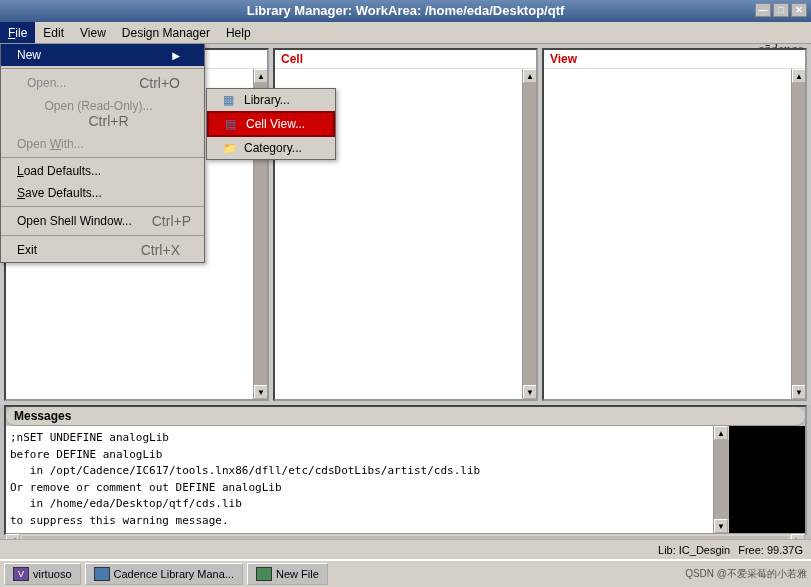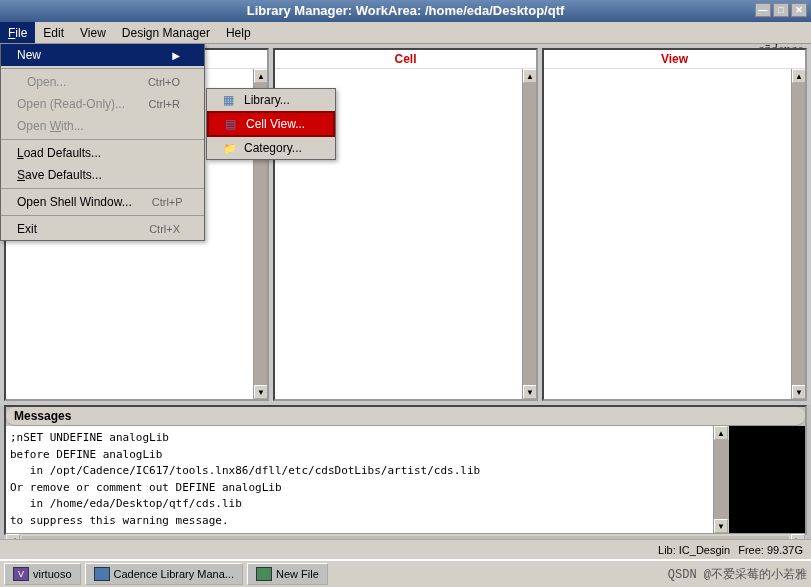--- a/index.html
+++ b/index.html
@@ -166,21 +166,21 @@
       background: #0a246a;
       color: white;
     }
     .dropdown-separator {
       height: 1px;
       background: #999;
       margin: 2px 0;
     }
     .dropdown-shortcut {
       color: #666;
-      font-size: 11px;
+      font-size: 14px;
       margin-left: 20px;
     }
     .dropdown-arrow {
       font-size: 10px;
     }
 
     
     #new-submenu {
       position: absolute;
       left: 205px;
@@ -235,21 +235,20 @@
       gap: 2px;
     }
     .lib-panel {
       flex: 1;
       display: flex;
       flex-direction: column;
       border: 2px inset #999;
       background: white;
       min-width: 0;
       position: relative;
-      text-align: center;
     }
     .lib-panel-title {
       color: #cc0000;
       font-weight: bold;
       font-size: 12px;
       padding: 2px 6px;
       border-bottom: 1px solid #ddd;
     }
     .lib-panel-body {
       flex: 1;
@@ -325,21 +324,21 @@
 
     <div class="dropdown-item active-item">
       <span>New</span>
       <span class="dropdown-arrow">▶</span>
     </div>
     <div class="dropdown-separator"></div>
     <div class="dropdown-item" style="color:#888;padding-left:26px;">
       <span>Open...</span>
       <span class="dropdown-shortcut">Ctrl+O</span>
     </div>
-    <div class="dropdown-item" style="color:#888;">
+    <div class="dropdown-item" style="color:#888;flex-direction:column;">
       <span>Open (Read-Only)...</span>
       <span class="dropdown-shortcut">Ctrl+R</span>
     </div>
     <div class="dropdown-item" style="color:#888;">
       <span>Open <u>W</u>ith...</span>
     </div>
     <div class="dropdown-separator"></div>
     <div class="dropdown-item">
       <span><u>L</u>oad Defaults...</span>
     </div>
@@ -462,14 +461,14 @@
     <span>virtuoso</span>
   </div>
   <div class="taskbar-btn">
     <div style="width:16px; height:14px; background:#4a7aac; border:1px solid #333;"></div>
     <span>Cadence Library Mana...</span>
   </div>
   <div class="taskbar-btn">
     <div style="width:16px; height:14px; background:#4a8a5a; border:1px solid #333;"></div>
     <span>New File</span>
   </div>
-  <div style="margin-left:auto; font-size:12px; color:#555;font-family:Liberation Mono, monospace;">QSDN @不爱采莓的小若雅</div>
+  <div style="margin-left:auto; font-size:10px; color:#555;">QSDN @不爱采莓的小若雅</div>
 </div>
 
 </body></html>

